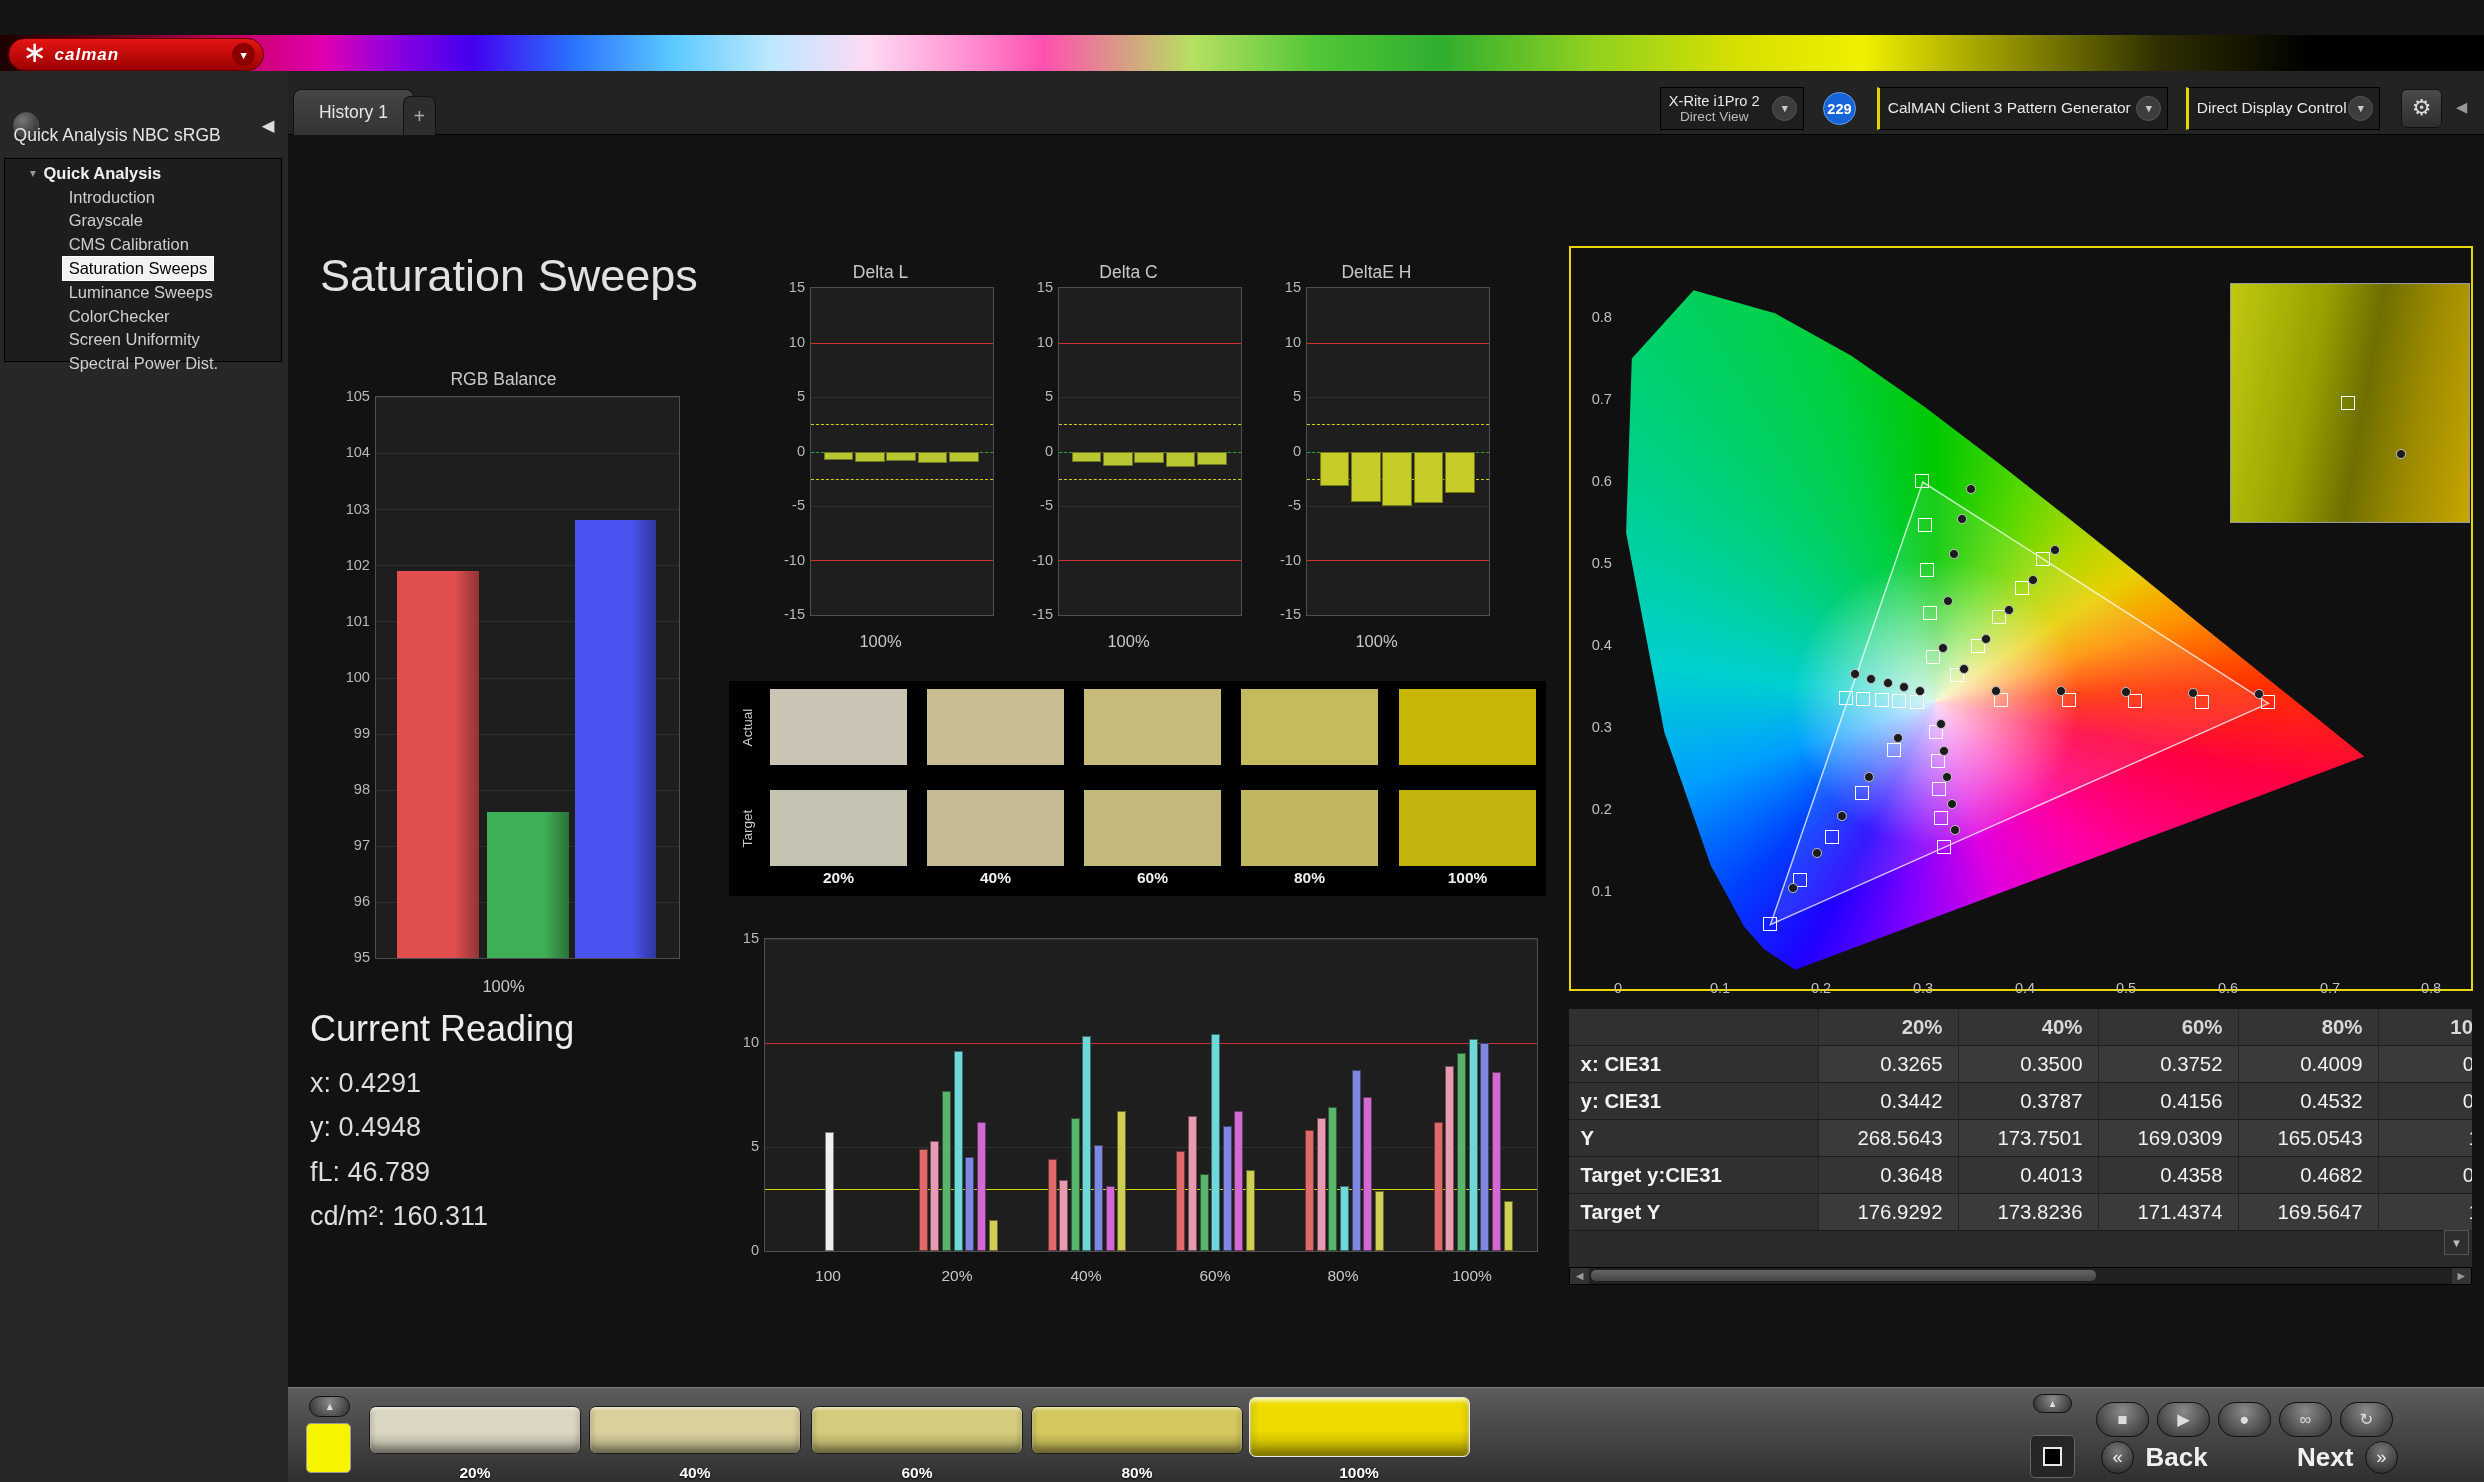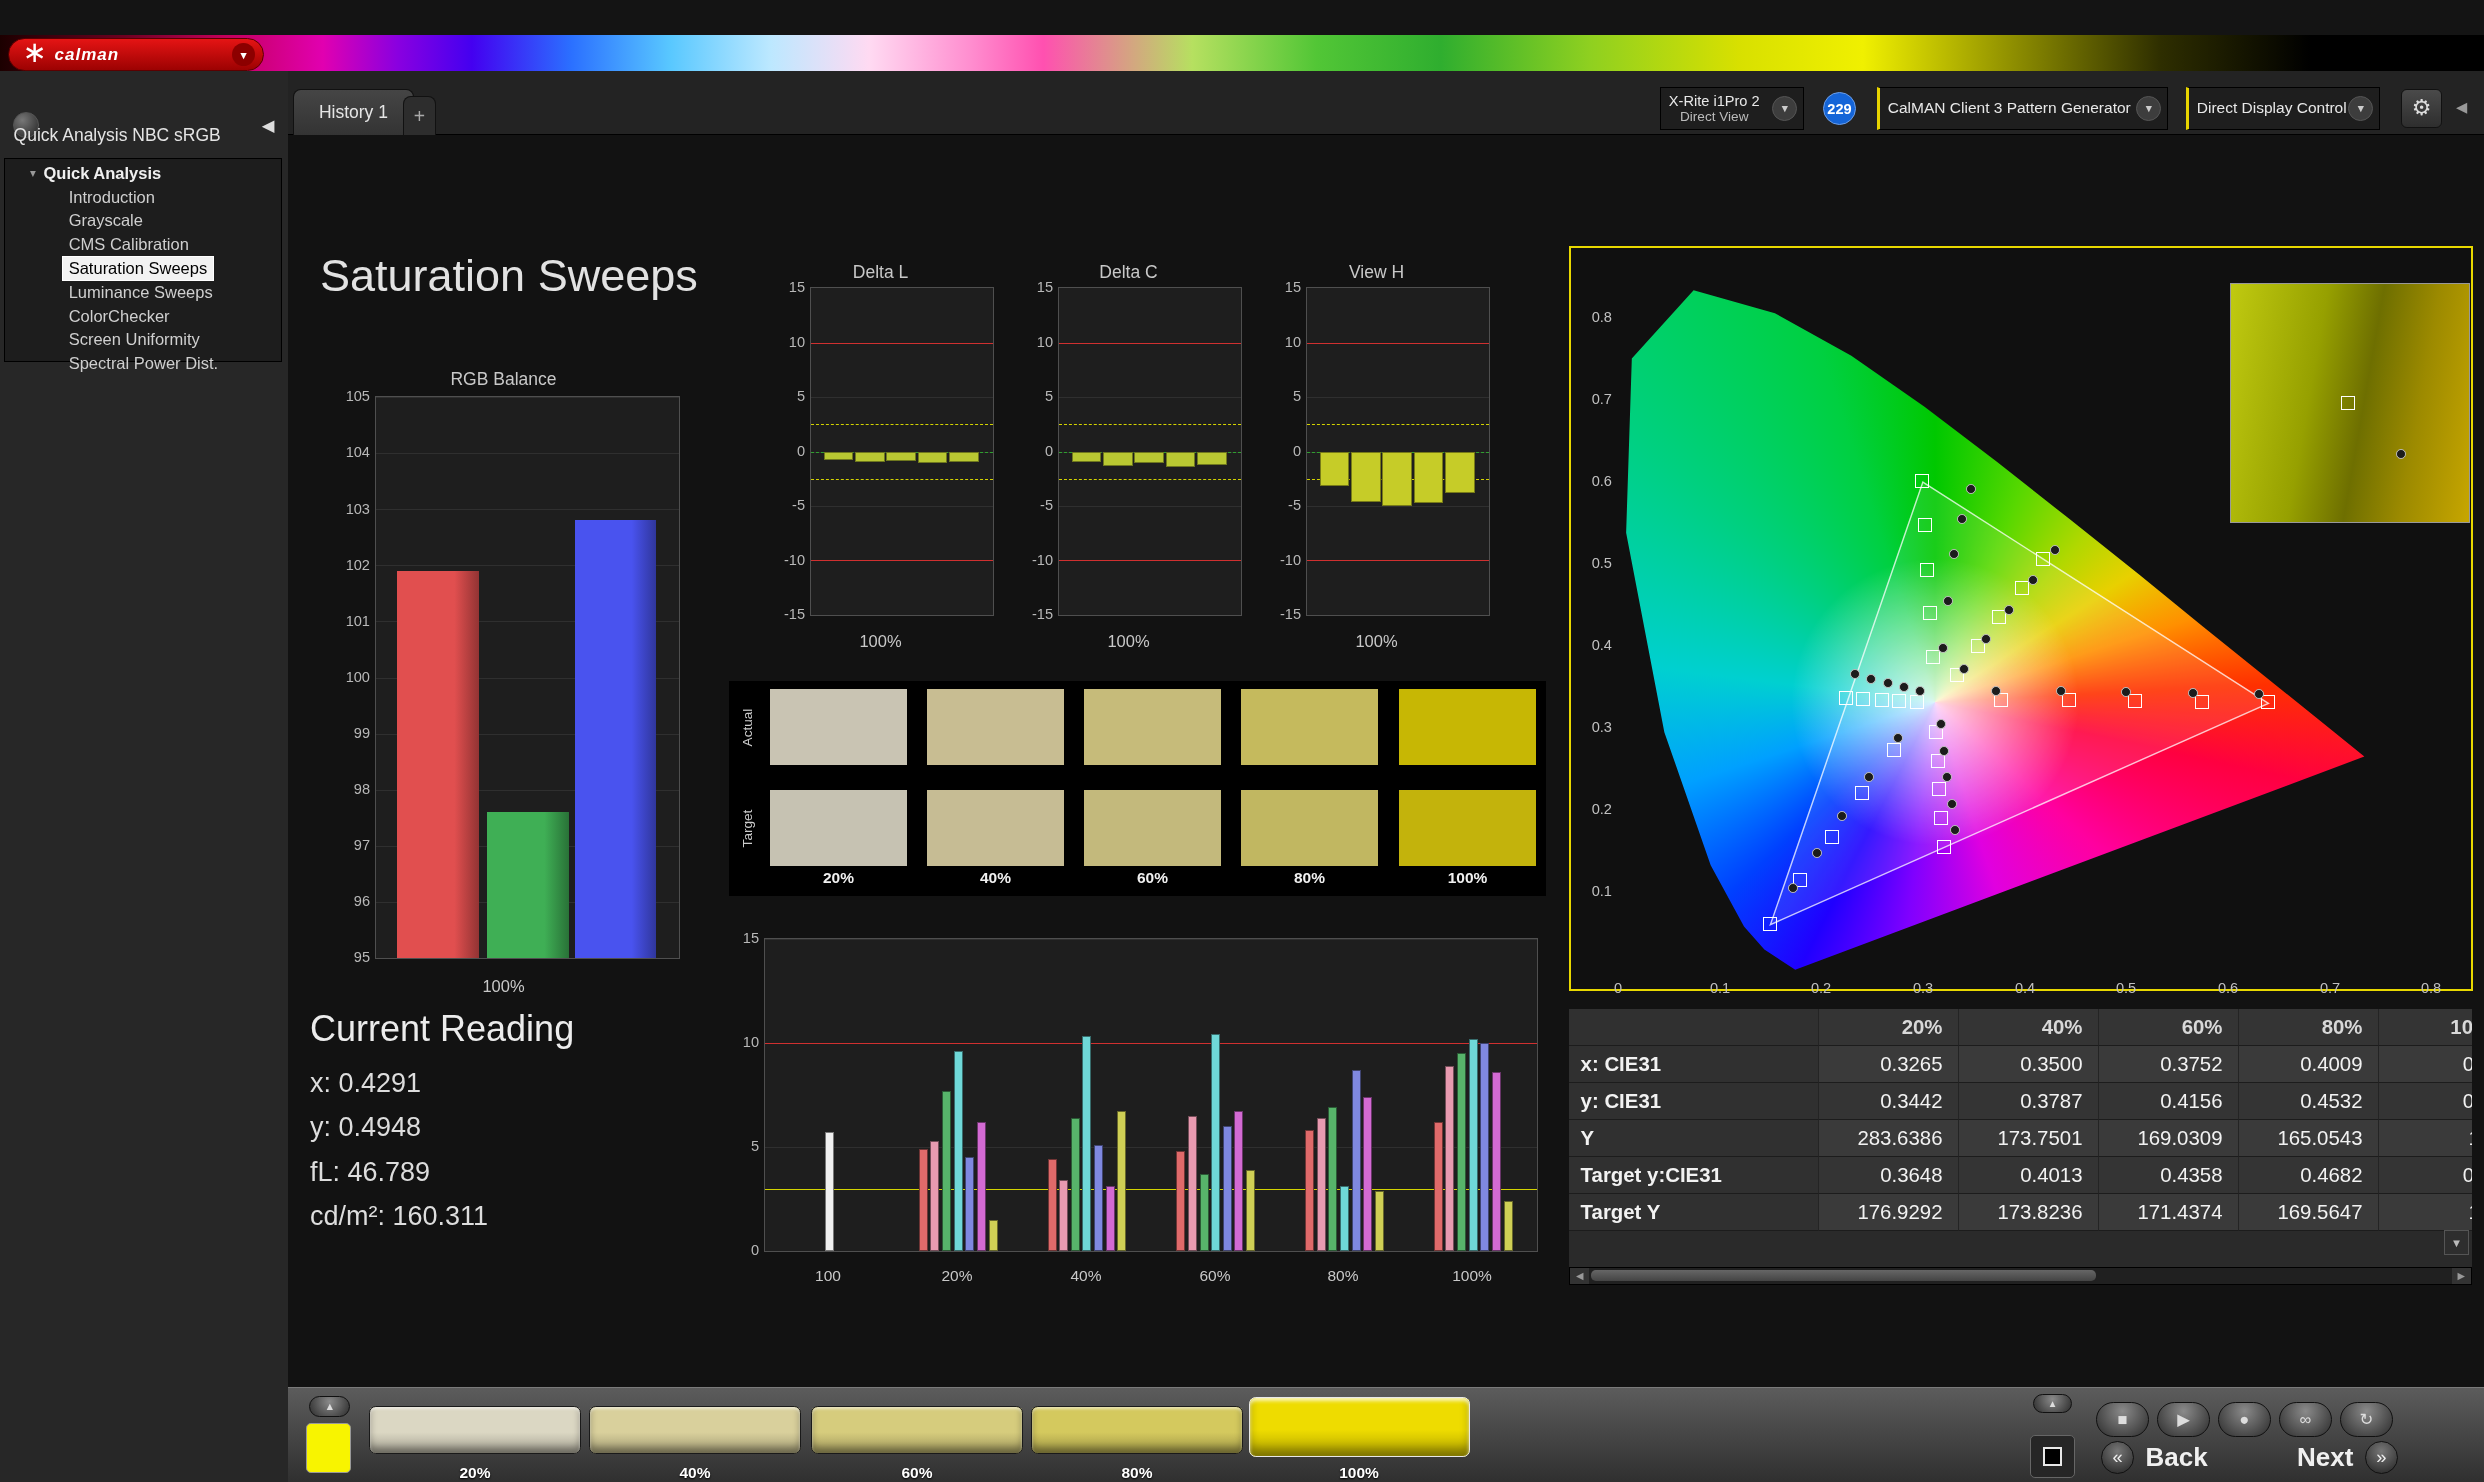--- a/index.html
+++ b/index.html
@@ -271,21 +271,21 @@
           <div class="refline" style="top: 50%; border-top: 1.9px dashed rgb(47, 159, 47);"></div>
           <div class="bar" style="left: 7%; width: 16.2%; top: 50%; height: 3.33333%; background: rgb(185, 200, 50); border: 1px solid rgba(0, 0, 0, 0.4);"></div>
           <div class="bar" style="left: 24.2%; width: 16.2%; top: 50%; height: 4.33333%; background: rgb(185, 200, 50); border: 1px solid rgba(0, 0, 0, 0.4);"></div>
           <div class="bar" style="left: 41.4%; width: 16.2%; top: 50%; height: 3.66667%; background: rgb(185, 200, 50); border: 1px solid rgba(0, 0, 0, 0.4);"></div>
           <div class="bar" style="left: 58.6%; width: 16.2%; top: 50%; height: 4.66667%; background: rgb(185, 200, 50); border: 1px solid rgba(0, 0, 0, 0.4);"></div>
           <div class="bar" style="left: 75.8%; width: 16.2%; top: 50%; height: 4%; background: rgb(185, 200, 50); border: 1px solid rgba(0, 0, 0, 0.4);"></div>
         </div>
       <div class="xlabel">100%</div>
     </div>
     <div id="dhPanel">
-      <div class="panel-title">View H</div>
+      <div class="panel-title">DeltaE H</div>
       <div class="plot deltaplot" id="dhPlot">
           <div class="ytick" style="top: calc(0% - 8.7px);">15</div>
           <div class="gridline" style="top: 16.6667%;"></div>
           <div class="ytick" style="top: calc(16.6667% - 8.7px);">10</div>
           <div class="gridline" style="top: 33.3333%;"></div>
           <div class="ytick" style="top: calc(33.3333% - 8.7px);">5</div>
           <div class="gridline" style="top: 50%;"></div>
           <div class="ytick" style="top: calc(50% - 8.7px);">0</div>
           <div class="gridline" style="top: 66.6667%;"></div>
           <div class="ytick" style="top: calc(66.6667% - 8.7px);">-5</div>
@@ -500,21 +500,21 @@
         <div class="trow">
           <div class="tcell tlabel">y: CIE31</div>
           <div class="tcell">0.3442</div>
           <div class="tcell">0.3787</div>
           <div class="tcell">0.4156</div>
           <div class="tcell">0.4532</div>
           <div class="tcell">0.49</div>
         </div>
         <div class="trow">
           <div class="tcell tlabel">Y</div>
-          <div class="tcell">283.6386</div>
+          <div class="tcell">268.5643</div>
           <div class="tcell">173.7501</div>
           <div class="tcell">169.0309</div>
           <div class="tcell">165.0543</div>
           <div class="tcell">160</div>
         </div>
         <div class="trow">
           <div class="tcell tlabel">Target y:CIE31</div>
           <div class="tcell">0.3648</div>
           <div class="tcell">0.4013</div>
           <div class="tcell">0.4358</div>

